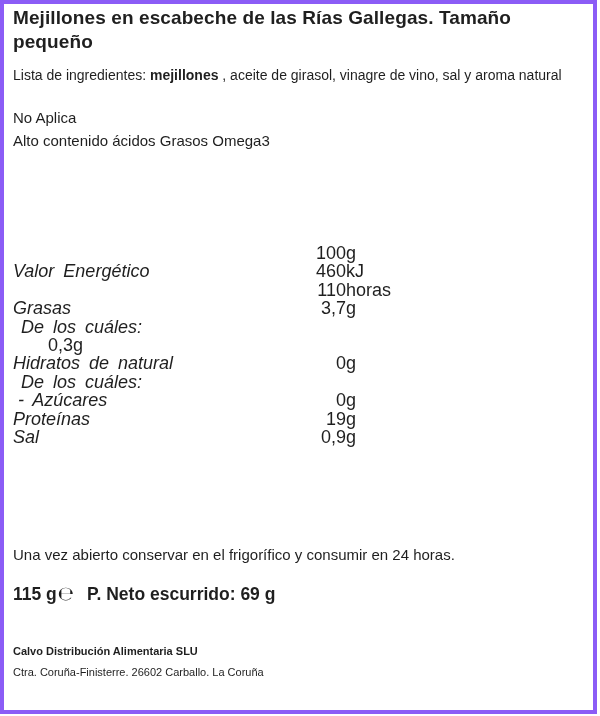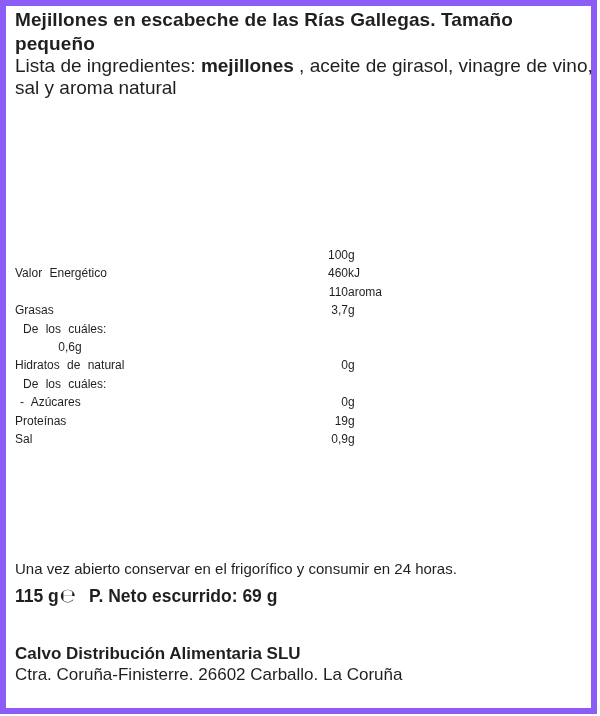--- a/index.html
+++ b/index.html
@@ -7,107 +7,111 @@
     width: 600px; height: 716px;
     background: #ffffff;
     font-family: "Liberation Sans", "DejaVu Sans", sans-serif;
     color: #1f1f1f;
     -webkit-font-smoothing: antialiased;
   }
   .sheet {
     position: absolute;
     left: 0; top: 0;
     width: 597px; height: 714px;
-    border: 6px solid #8b5cf6;
+    border: 4px solid #8b5cf6;
     background: #ffffff;
   }
   .abs { position: absolute; }
   .title {
     left: 9px; top: 2px; width: 575px;
     font-size: 19px; font-weight: 700; line-height: 24px;
     letter-spacing: 0.1px;
   }
   .ingredients {
-    left: 9px; top: 49px; width: 578px;
-    font-size: 19px; line-height: 22px;
+    left: 9px; top: 57px; width: 578px;
+    font-size: 14px; line-height: 28px;
   }
   .claims {
     left: 9px; top: 103px; width: 578px;
     font-size: 15px; line-height: 22.5px;
   }
   .nutrition {
     left: 9px; top: 240px; width: 420px;
-    font-size: 12px; line-height: 18.4px;
+    font-size: 18px; line-height: 18.4px;
     word-spacing: 4px;
   }
   .nrow { display: flex; }
-  .nlabel { width: 273px; flex: none; }
+  .nlabel { width: 273px; flex: none; font-style: italic; }
   .nlabel.ind1 { padding-left: 8px; }
   .nlabel.ind2 { padding-left: 5px; }
   .nnum { width: 60px; flex: none; text-align: right; word-spacing: 0; }
   .nunit { text-align: left; word-spacing: 0; }
   .storage {
-    left: 9px; top: 553px; width: 578px;
+    left: 9px; top: 541px; width: 578px;
     font-size: 15px; line-height: 20px;
   }
   .net {
     left: 9px; top: 577px; width: 578px;
     font-size: 17.5px; font-weight: 700; line-height: 24px;
   }
   .emark {
     font-weight: 400; font-size: 19px;
     font-family: "DejaVu Sans", sans-serif;
     margin-left: 1px;
   }
   .drained { margin-left: 13px; }
   .footer {
     left: 9px; top: 637px; width: 578px;
-    font-size: 17px; line-height: 21px;
+    font-size: 11px; line-height: 21px;
   }
   .bold { font-weight: 700; }
   .pre { white-space: pre-wrap; }
 </style>
 </head>
 <body>
 
 <div class="sheet">
 
   <div class="abs title">Mejillones en escabeche de las Rías Gallegas. Tamaño pequeño</div>
 
   <p class="abs ingredients"><span>Lista de ingredientes: </span><b>mejillones</b><span> , aceite de girasol, vinagre de vino, sal y aroma natural</span></p>
 
+  <div class="abs claims">
+    <div>No Aplica</div>
+    <div>Alto contenido ácidos Grasos Omega3</div>
+  </div>
 
   <div class="abs nutrition" id="nutrition">
       <div class="nrow">
         <span class="nlabel"></span>
         <span class="nnum">100</span>
         <span class="nunit"> g</span>
       </div>
       <div class="nrow">
         <span class="nlabel">Valor Energético</span>
         <span class="nnum">460</span>
         <span class="nunit">kJ</span>
       </div>
       <div class="nrow">
         <span class="nlabel"></span>
         <span class="nnum">110</span>
-        <span class="nunit">aroma</span>
+        <span class="nunit">horas</span>
       </div>
       <div class="nrow">
         <span class="nlabel">Grasas</span>
         <span class="nnum">3,7</span>
         <span class="nunit">g</span>
       </div>
       <div class="nrow">
         <span class="nlabel ind1">De los cuáles:</span>
         <span class="nnum"></span>
         <span class="nunit"></span>
       </div>
       <div class="nrow">
-        <span class="nnum">0,6</span>
+        <span class="nnum">0,3</span>
         <span class="nunit">g</span>
       </div>
       <div class="nrow">
         <span class="nlabel">Hidratos de natural</span>
         <span class="nnum">0</span>
         <span class="nunit">g</span>
       </div>
       <div class="nrow">
         <span class="nlabel ind1">De los cuáles:</span>
         <span class="nnum"></span>

